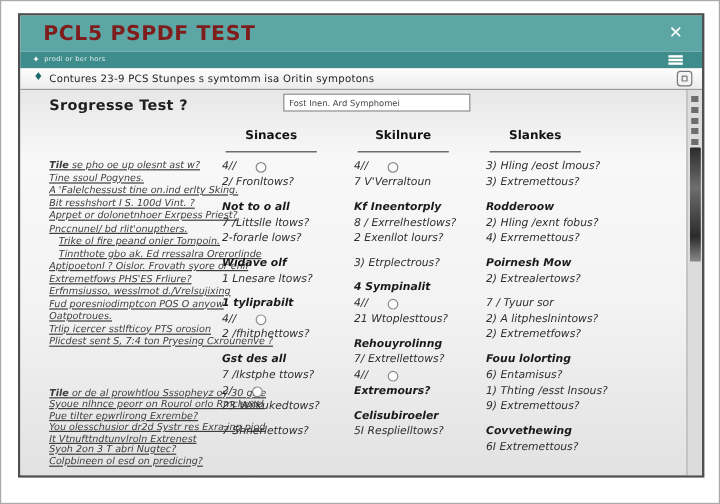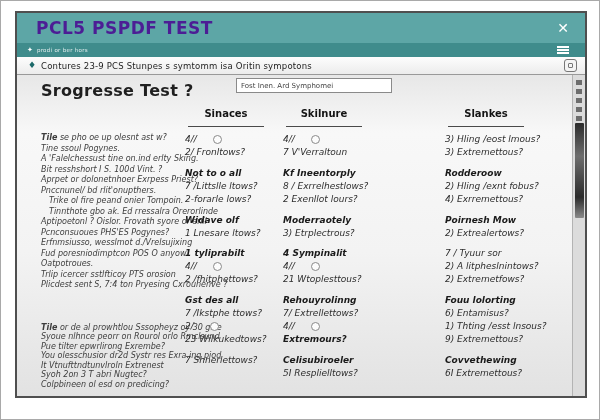--- a/index.html
+++ b/index.html
@@ -4,21 +4,21 @@
 <style>
   * { margin:0; padding:0; box-sizing:border-box; }
   html,body { width:600px; height:420px; background:#fff; font-family:"DejaVu Sans", sans-serif; }
   .page { position:relative; width:600px; height:420px; background:#fff; border:1px solid #a9a9a9; overflow:hidden; }
 
   .window { position:absolute; left:14px; top:10px; width:572px; height:387px;
             border:2px solid #4f4f4f; background:#fff; display:flex; flex-direction:column; }
 
   
   .titlebar { height:30px; background:#5da6a6; display:flex; align-items:center; padding:0 16px 0 19px; flex:0 0 auto; }
-  .title { color:#4c1d95; font-weight:bold; font-size:17px; letter-spacing:.5px; }
+  .title { color:#7f1d1d; font-weight:bold; font-size:17px; letter-spacing:.5px; }
   .close-btn { margin-left:auto; color:#fff; font-size:14px; line-height:14px; cursor:default; }
 
   
   .menustrip { height:14px; background:#3f8c8c; display:flex; align-items:center; padding:0 16px 0 10px; flex:0 0 auto; }
   .menustrip .mdiamond { color:#fff; font-size:7px; line-height:7px; }
   .menutext { color:rgba(255,255,255,.85); font-size:5.5px; margin-left:4px; letter-spacing:.3px; }
   .hamburger { margin-left:auto; width:12px; height:8px; display:flex; flex-direction:column; justify-content:space-between; }
   .hamburger i { display:block; height:1.6px; background:#fff; }
 
   
@@ -27,43 +27,43 @@
   .tdiamond { color:#1d6a6a; font-size:9px; line-height:9px; }
   .toolbar-text { font-size:8.5px; color:#1d1d1d; margin-left:5px; letter-spacing:.2px; }
   .tool-icon { margin-left:auto; width:13px; height:13px; border:1px solid #777; border-radius:3px;
                background:#f4f4f4; position:relative; }
   .tool-icon::after { content:""; position:absolute; inset:3px; border:1px solid #777; border-radius:1px; }
 
   
   .content { position:relative; flex:1 1 auto; overflow:hidden;
              background:linear-gradient(180deg,#e7e7e7 0%,#f8f8f8 18%,#f3f3f3 55%,#e2e2e2 100%); }
 
-  .heading { position:absolute; left:24px; top:6px; font-size:16px; font-weight:bold; color:#1f1f1f; letter-spacing:.3px; }
+  .heading { position:absolute; left:24px; top:6px; font-size:12px; font-weight:bold; color:#1f1f1f; letter-spacing:.3px; }
   .search-input { position:absolute; left:219px; top:3px; width:156px; height:15px; border:1px solid #8a8a8a;
                   background:#fff; font-size:7px; color:#444; padding:0 4px; font-family:"DejaVu Sans", sans-serif; }
 
   
   .scrollbar { position:absolute; right:0; top:0; width:13px; height:100%;
                background:#dcdcdc; border-left:1px solid #b3b3b3; }
   .sb-dots { position:absolute; top:5px; left:3px; width:6px; height:43px;
              background:repeating-linear-gradient(180deg,#6d6d6d 0 5px,transparent 5px 9px); }
   .sb-thumb { position:absolute; top:48px; left:1.5px; width:9px; height:95px; border-radius:1px;
               background:linear-gradient(180deg,#2b2b2b,#6e6e6e 35%,#4a4a4a 58%,#2b2b2b 78%,#8a8a8a); }
 
   
-  .description { position:absolute; left:24px; top:58px; width:160px; font-style:italic; color:#3d3d3d; font-size:8px; }
+  .description { position:absolute; left:24px; top:58px; width:160px; font-style:italic; color:#3d3d3d; font-size:8px;text-decoration:underline; }
   .desc-line { line-height:10.5px; white-space:nowrap; }
   .para2 { margin-top:32px; }
   .para2 .desc-line { line-height:9.5px; }
   .desc-line.indent { padding-left:8px; }
   .lead { font-weight:bold; }
 
   
   .column { position:absolute; top:33px; width:110px; }
-  #col-0 { left:168px; } #col-1 { left:266px; } #col-2 { left:388px;margin-left:40px; }
+  #col-0 { left:168px; } #col-1 { left:278px; } #col-2 { left:388px; }
   .col-header { width:76px; margin-left:3px; text-align:center; font-weight:bold; font-size:10px; color:#141414;
                 border-bottom:1.5px solid #4a4a4a; padding-bottom:7px; margin-bottom:6px; }
   .col-items { font-style:italic; font-size:9px; color:#2e2e2e; }
   .col-item { height:13px; line-height:13px; white-space:nowrap; display:flex; align-items:center; }
   .col-item.bold { font-weight:bold; color:#1a1a1a; }
   .col-gap { height:8px; }
   .col-gap.small { height:7px; }
   .radio { display:inline-block; width:9px; height:9px; border:1px solid #8a8a8a; border-radius:50%;
            background:#fcfcfc; margin-left:16px; flex:0 0 auto; }
 </style>
@@ -102,21 +102,21 @@
         <div id="para1">
             <div class="desc-line"><span class="lead">Tile</span> se pho oe up olesnt ast w?</div>
             <div class="desc-line">Tine ssoul Pogynes.</div>
             <div class="desc-line">A 'Falelchessust tine on.ind erlty Sking.</div>
             <div class="desc-line">Bit resshshort I S. 100d Vint. ?</div>
             <div class="desc-line">Aprpet or dolonetnhoer Exrpess Priest?</div>
             <div class="desc-line">Pnccnunel/ bd rlit'onupthers.</div>
             <div class="desc-line indent">Trike ol fire peand onier Tompoin.</div>
             <div class="desc-line indent">Tinnthote gbo ak. Ed rressalra Orerorlinde</div>
             <div class="desc-line">Aptipoetonl ? Oislor. Frovath syore or enil</div>
-            <div class="desc-line">Pcnconsuoues PHS'ES Pogynes?</div>
+            <div class="desc-line">Extremetfows PHS'ES Frliure?</div>
             <div class="desc-line">Erfnmsiusso, wesslmot d./Vrelsujixing</div>
             <div class="desc-line">Fud poresniodimptcon POS O anyow</div>
             <div class="desc-line">Oatpotroues.</div>
             <div class="desc-line">Trlip icercer sstlfticoy PTS orosion</div>
             <div class="desc-line">Plicdest sent S, 7:4 ton Pryesing Cxrounenve ?</div>
           </div>
         <div id="para2" class="para2">
             <div class="desc-line"><span class="lead">Tile</span> or de al prowhtlou Sssopheyz oy 30 gise</div>
             <div class="desc-line">Syoue nlhnce peorr on Rourol orlo Rmclsund</div>
             <div class="desc-line">Pue tilter epwrlirong Exrembe?</div>
@@ -199,23 +199,20 @@
             <div class="col-item bold">
               <span>Kf Ineentorply</span>
             </div>
             <div class="col-item">
               <span>8 / Exrrelhestlows?</span>
             </div>
             <div class="col-item">
               <span>2 Exenllot lours?</span>
             </div>
             <div class="col-gap"></div>
-            <div class="col-item bold">
-              <span>Moderraotely</span>
-            </div>
             <div class="col-item">
               <span>3) Etrplectrous?</span>
             </div>
             <div class="col-gap small"></div>
             <div class="col-item bold">
               <span>4 Sympinalit</span>
             </div>
             <div class="col-item">
               <span>4//</span>
               <span class="radio"></span>

